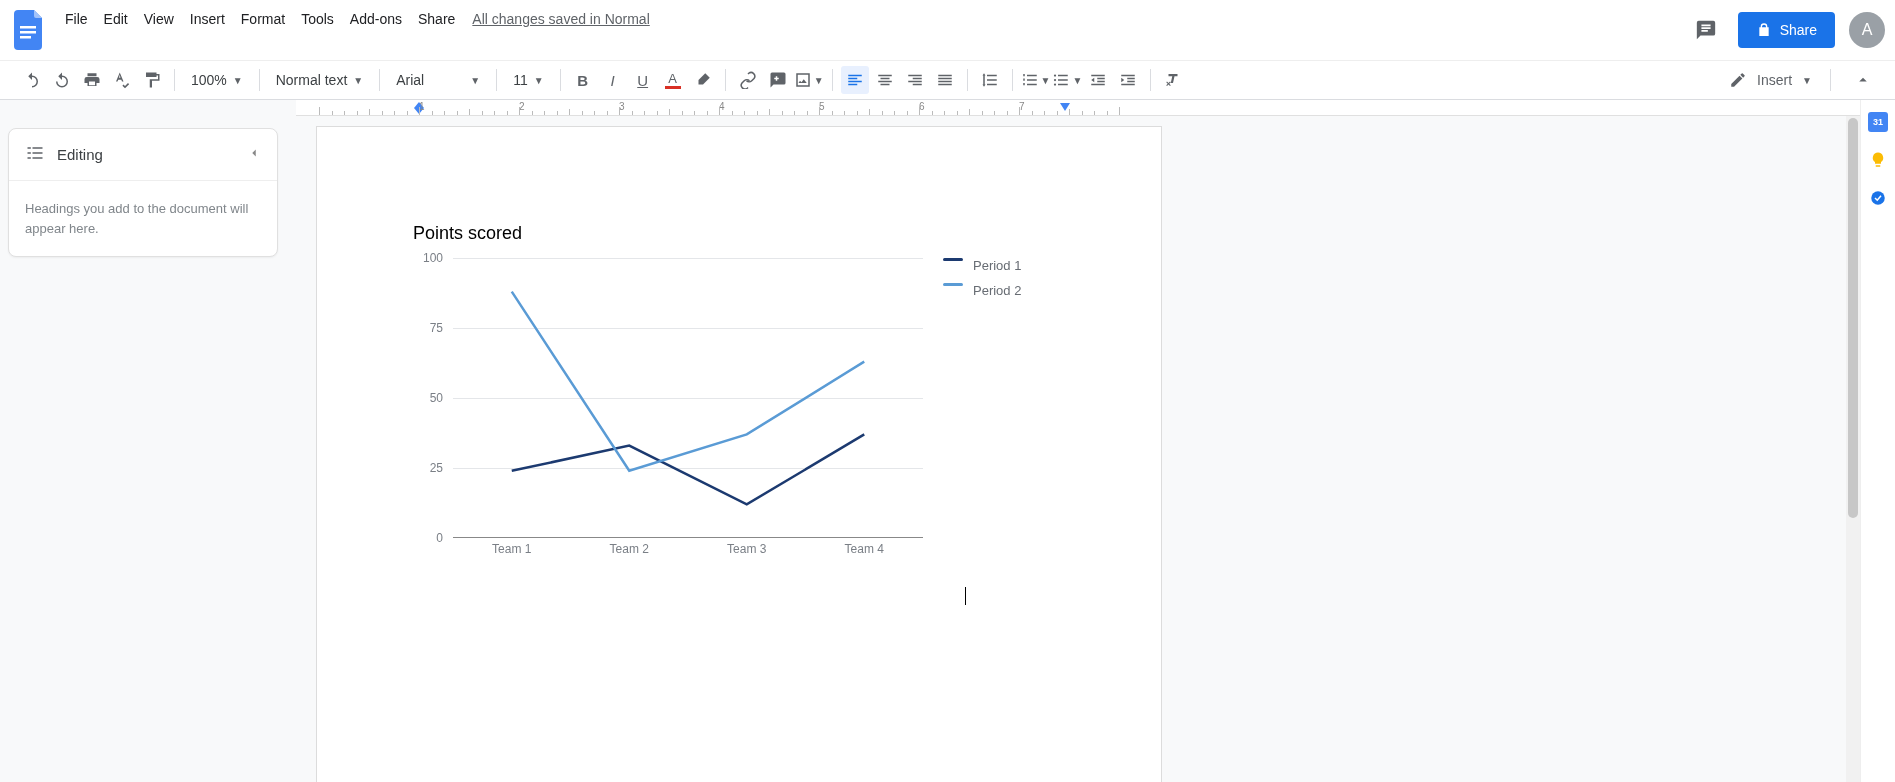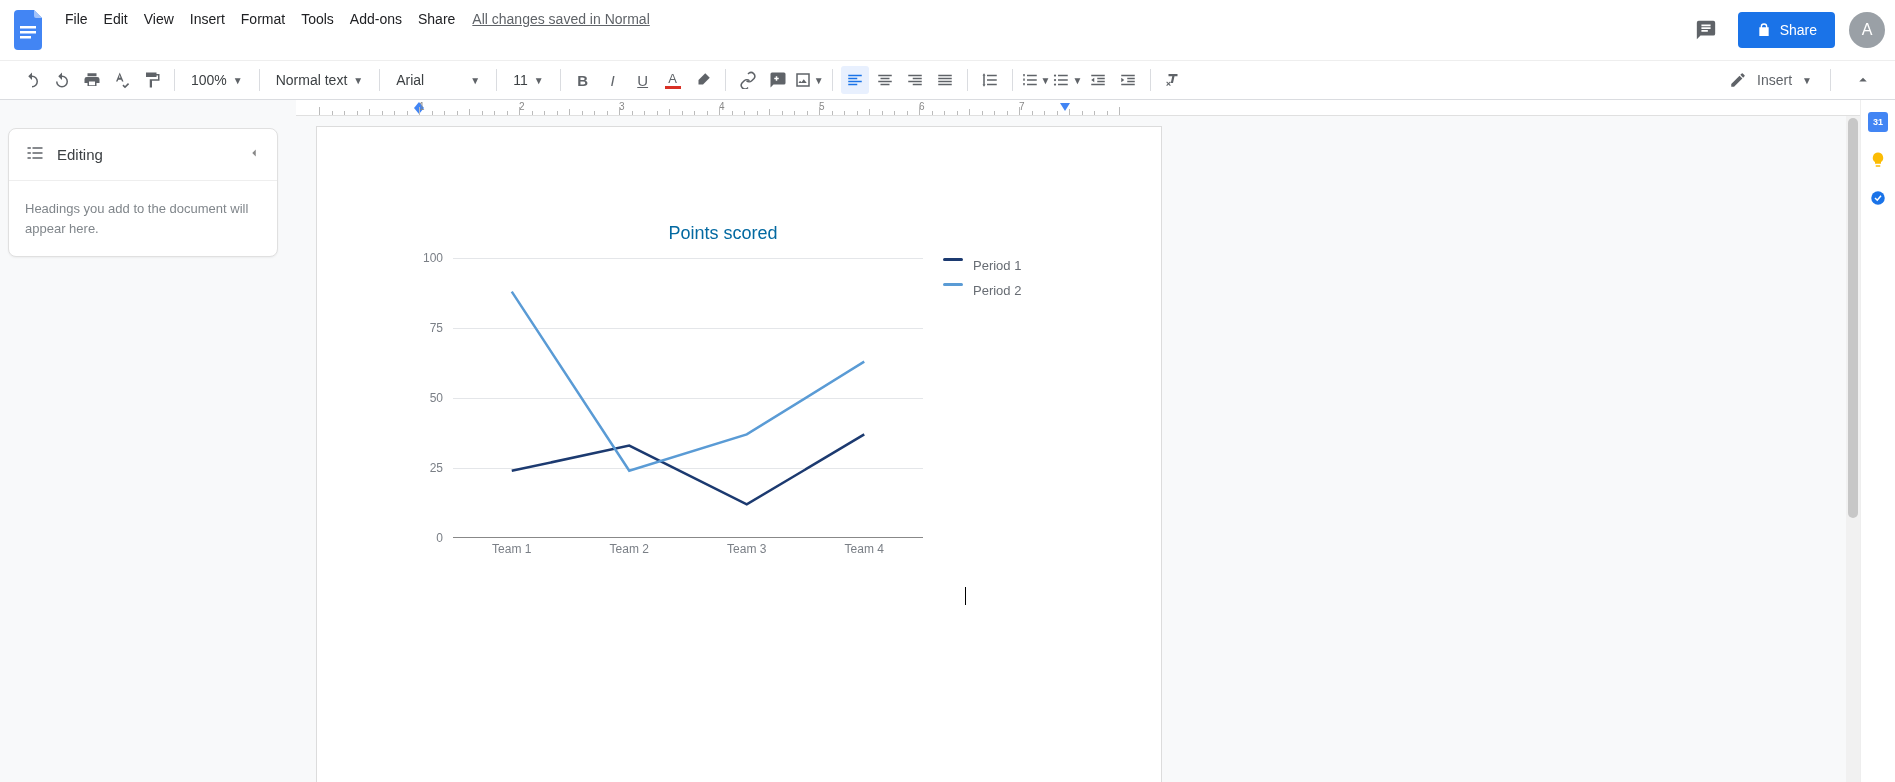--- a/index.html
+++ b/index.html
@@ -116,21 +116,21 @@
     overflow:auto;
   }
   .page {
     width:846px; background:#fff; margin: 10px 0 40px 20px;
     border:1px solid #dcdcdc; min-height:900px; padding:96px 96px;
     position:relative;
   }
 
   
   .chart { width:620px; }
-  .chart-title { font-size:18px; color:#0369a1; margin-bottom:14px; font-weight:400;text-align:center;}
+  .chart-title { font-size:18px; color:#000000; margin-bottom:14px; font-weight:400;}
   .chart-body { display:flex; }
   .plot { position:relative; width:510px; height:300px; }
   .y-axis { position:absolute; left:0; top:0; bottom:20px; width:36px; }
   .y-tick { position:absolute; right:6px; font-size:12px; color:#7a7f86; transform:translateY(-50%);}
   .grid { position:absolute; left:40px; right:0; top:0; bottom:20px; }
   .gridline { position:absolute; left:0; right:0; height:1px; background:#e4e6e9; }
   .x-baseline { position:absolute; left:0; right:0; bottom:0; height:1px; background:#888;}
   .x-axis { position:absolute; left:40px; right:4px; bottom:0; height:20px; }
   .x-tick { position:absolute; top:4px; font-size:12px; color:#7a7f86; transform:translateX(-50%);}
   svg.lines { position:absolute; left:40px; top:0; }

